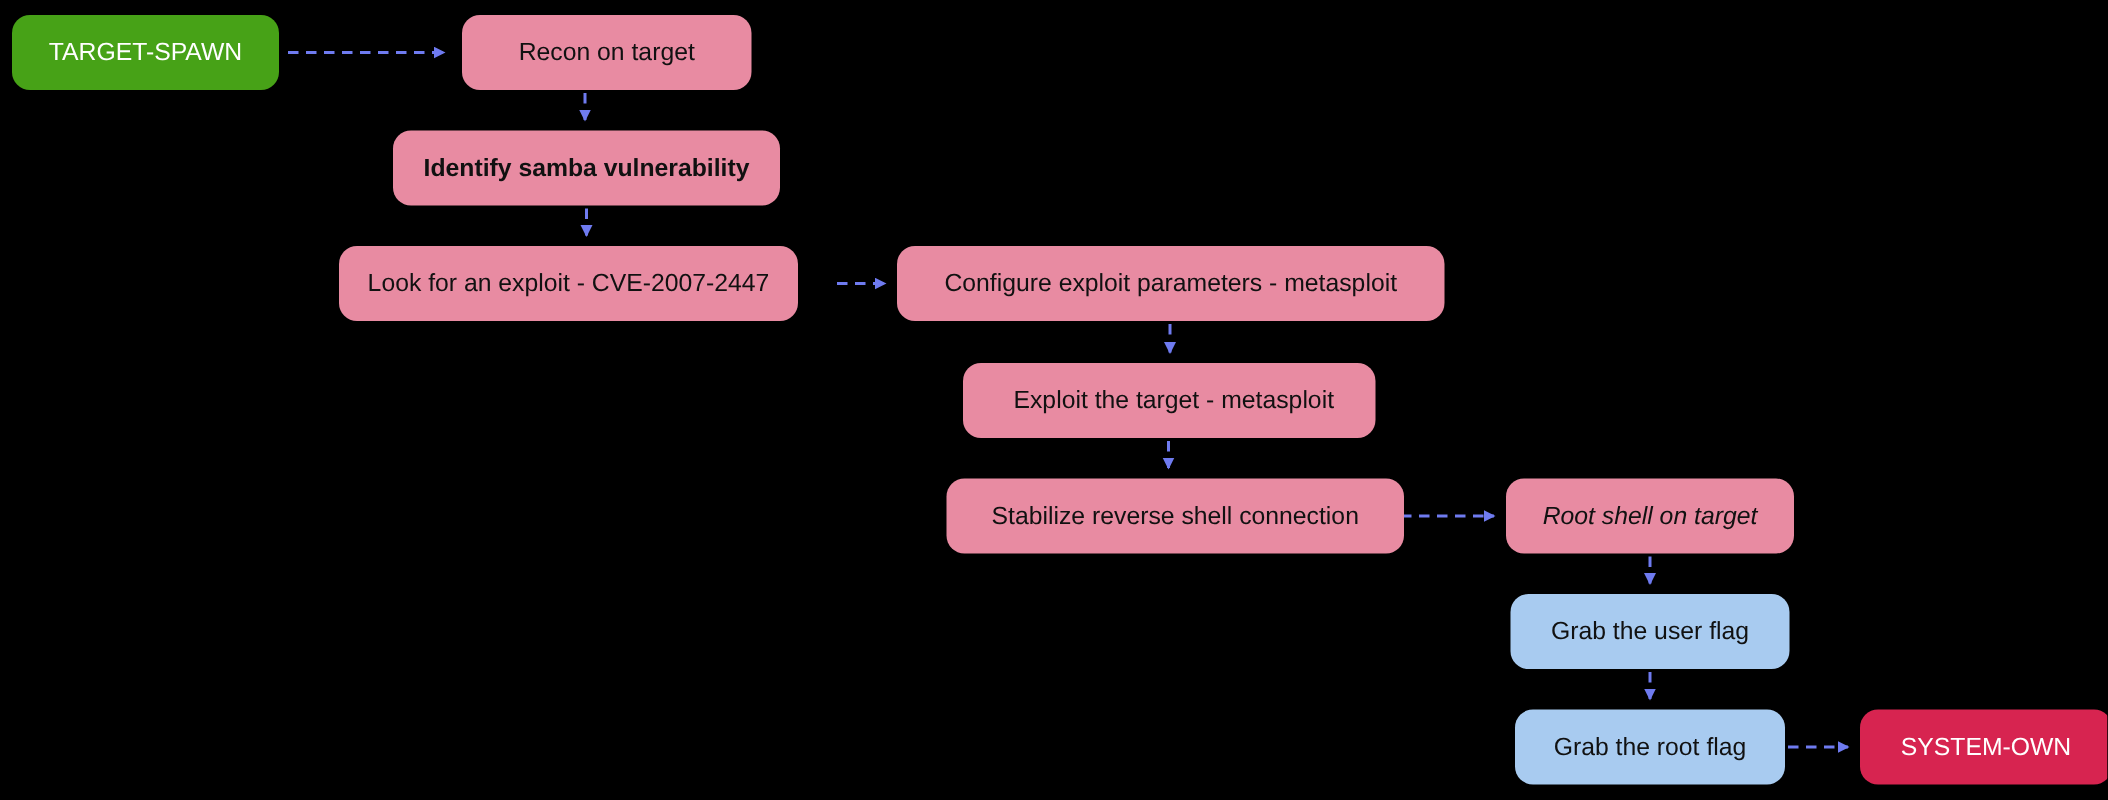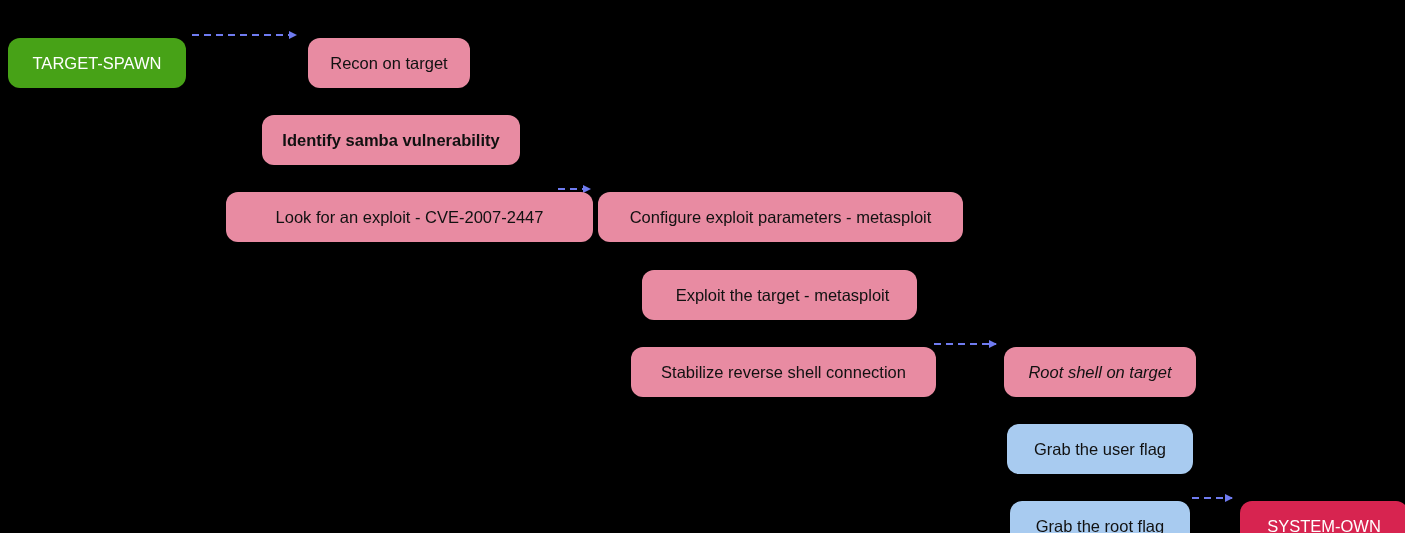--- a/index.html
+++ b/index.html
@@ -32,31 +32,30 @@
     height: 50px;
     box-sizing: border-box;
     display: flex;
     align-items: center;
     justify-content: center;
     border-radius: 12px;
     font-size: 16.5px;
     padding: 0 14px;
     white-space: nowrap;
     color: #111;
-    margin-top: 28px;
   }
   .kind-entry { background: var(--entry, #47a217); color: #fff; }
   .kind-step  { background: var(--step, #e88ba2); color: #111; }
   .kind-flag  { background: var(--flag, #a8cbf0); color: #111; }
   .kind-goal  { background: var(--goal, #d72450); color: #fff; }
 
   #n-target-spawn { left: 8px;    top: 10px;  width: 178px; }
-  #n-recon        { left: 308px;  top: 10px;  width: 162px; }
+  #n-recon        { left: 308px;  top: 10px;  width: 193px; }
   #n-identify     { left: 262px;  top: 87px;  width: 258px; font-weight: bold; }
-  #n-find-exploit { left: 226px;  top: 164px; width: 367px; }
+  #n-find-exploit { left: 226px;  top: 164px; width: 306px; }
   #n-configure    { left: 598px;  top: 164px; width: 365px; }
   #n-exploit      { left: 642px;  top: 242px; width: 275px; padding-left: 20px; }
   #n-stabilize    { left: 631px;  top: 319px; width: 305px; }
   #n-root-shell   { left: 1004px; top: 319px; width: 192px; font-style: italic; }
   #n-user-flag    { left: 1007px; top: 396px; width: 186px; }
   #n-root-flag    { left: 1010px; top: 473px; width: 180px; }
   #n-system-own   { left: 1240px; top: 473px; width: 168px; }
 </style>
 </head>
 <body>

